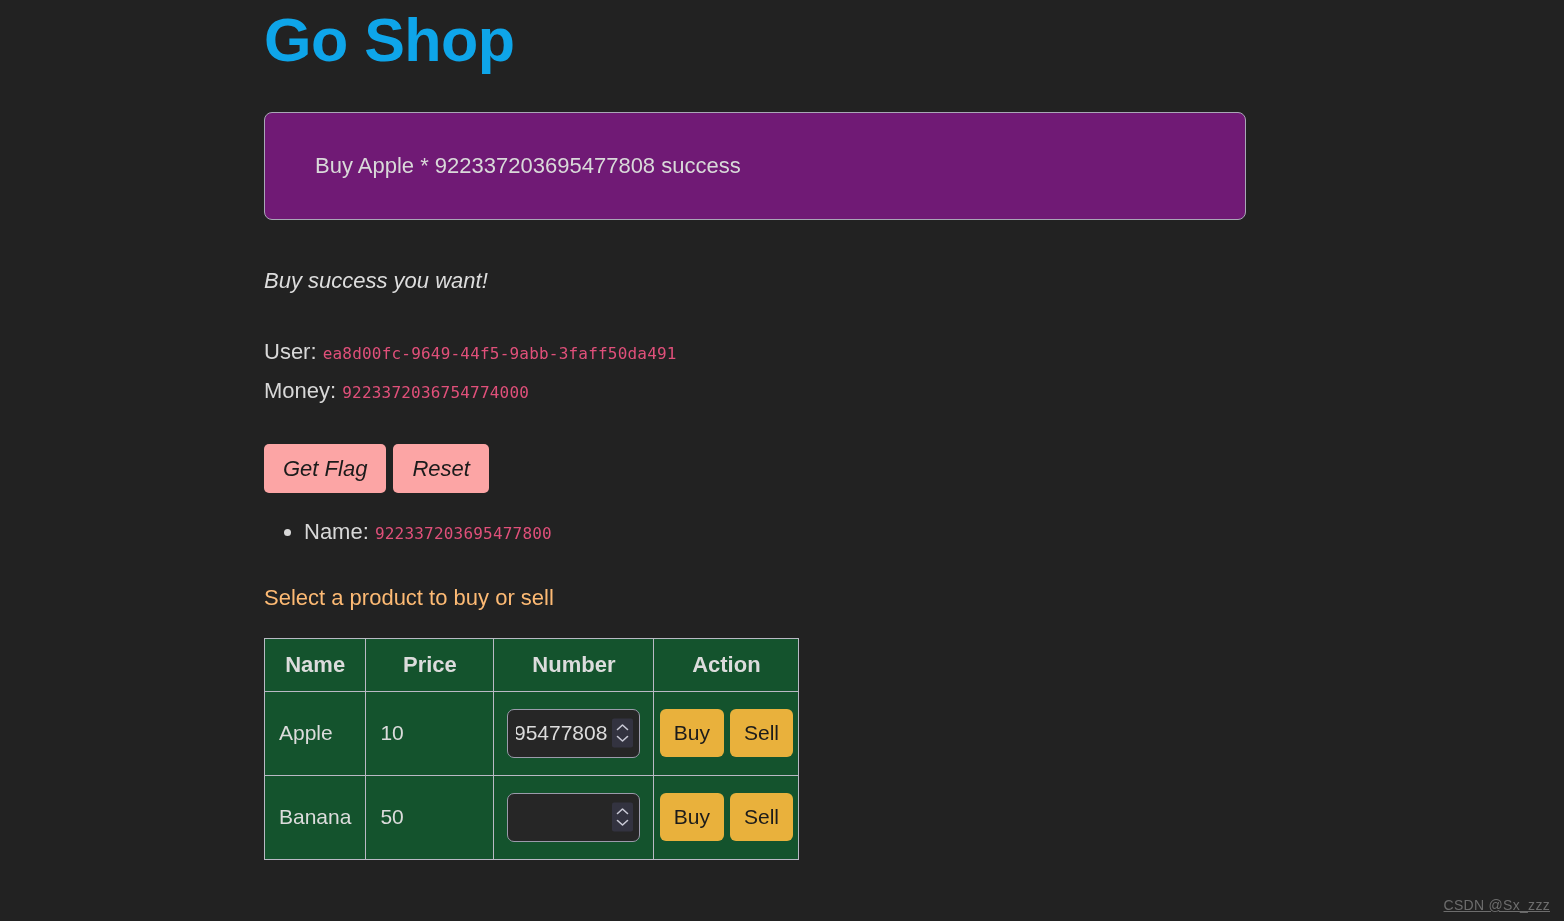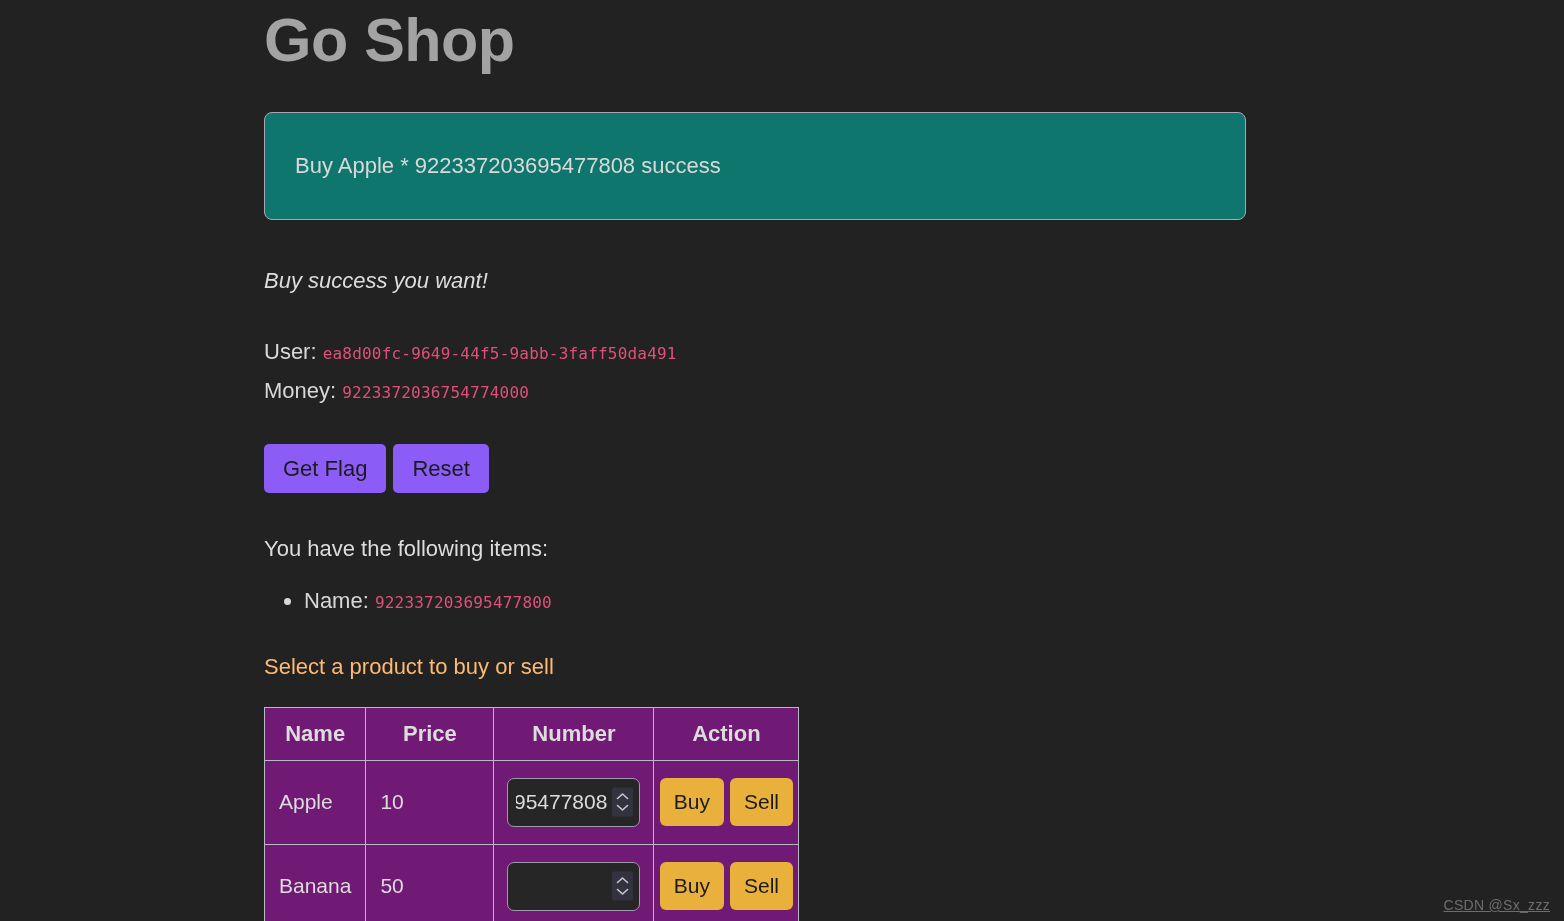--- a/index.html
+++ b/index.html
@@ -23,38 +23,38 @@
     width: 1564px;
     height: 921px;
     padding-left: 264px;
     padding-top: 0;
   }
 
   
   .title {
     font-size: 61px;
     font-weight: bold;
-    color: #a3a3a3;
+    color: #0ea5e9;
     letter-spacing: -0.5px;
     margin: 0;
     padding-top: 2px;
     line-height: 1.25;
   }
 
   
   .message-box {
     margin-top: 34px;
     width: 982px;
     height: 108px;
     border: 1px solid #a9a7b6;
     border-radius: 8px;
-    background: #0f766e;
+    background: #701a75;
     display: flex;
     align-items: center;
-    padding-left: 30px;
+    padding-left: 50px;
   }
   .message-text {
     font-size: 22px;
     color: #d9d9d9;
   }
 
   
   .tagline {
     margin-top: 48px;
     font-style: italic;
@@ -77,29 +77,30 @@
     letter-spacing: 0.2px;
   }
 
   
   .btn-row {
     margin-top: 33px;
     display: flex;
     gap: 7px;
   }
   .btn {
-    background: #8b5cf6;
+    background: #fca5a5;
     color: #1b1b1b;
     border: none;
     border-radius: 5px;
     font-family: "Liberation Sans", "DejaVu Sans", sans-serif;
     font-size: 22px;
     padding: 12px 19px;
     cursor: pointer;
     line-height: 1.15;
+    font-style: italic;
   }
 
   
   .items-heading {
     margin-top: 43px;
     font-size: 22px;
     color: #dddddd;
   }
   ul.items {
     margin: 22px 0 0 0;
@@ -122,21 +123,21 @@
     margin-top: 27px;
     border-collapse: collapse;
     border: 1px solid #b9b9c4;
     table-layout: fixed;
   }
   table.products th,
   table.products td {
     border: 1px solid #b9b9c4;
     color: #dcdcdc;
     font-size: 21px;
-    background: #701a75;
+    background: #14532d;
   }
   table.products th {
     font-weight: bold;
     text-align: center;
     padding: 13px 0;
     font-size: 22px;
   }
   table.products td {
     padding: 10px 14px;
     vertical-align: middle;
@@ -244,21 +245,20 @@
       <span>Money:</span>
       <code class="code">9223372036754774000</code>
     </div>
   </div>
 
   <div class="btn-row">
     <button class="btn">Get Flag</button>
     <button class="btn">Reset</button>
   </div>
 
-  <div class="items-heading">You have the following items:</div>
 
   <ul class="items">
     <li>
       <span>Name:</span>
       <code class="code">922337203695477800</code>
     </li>
   </ul>
 
   <div class="select-heading">Select a product to buy or sell</div>
 

